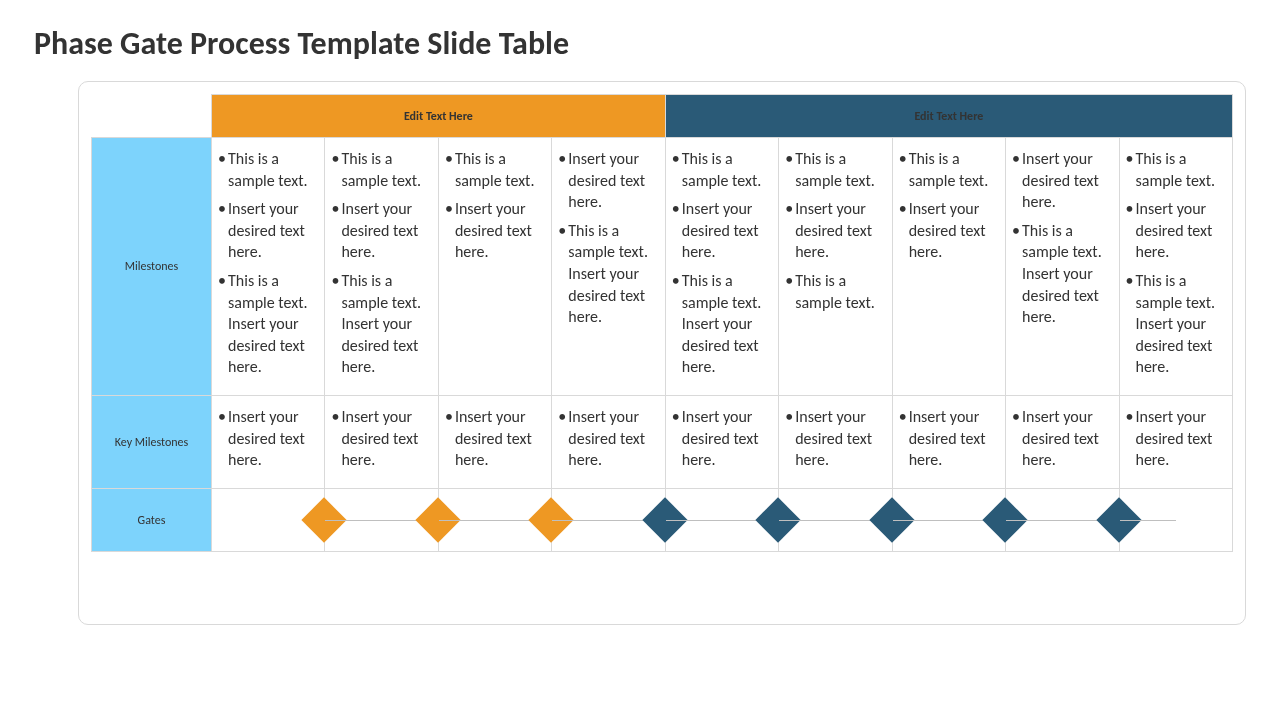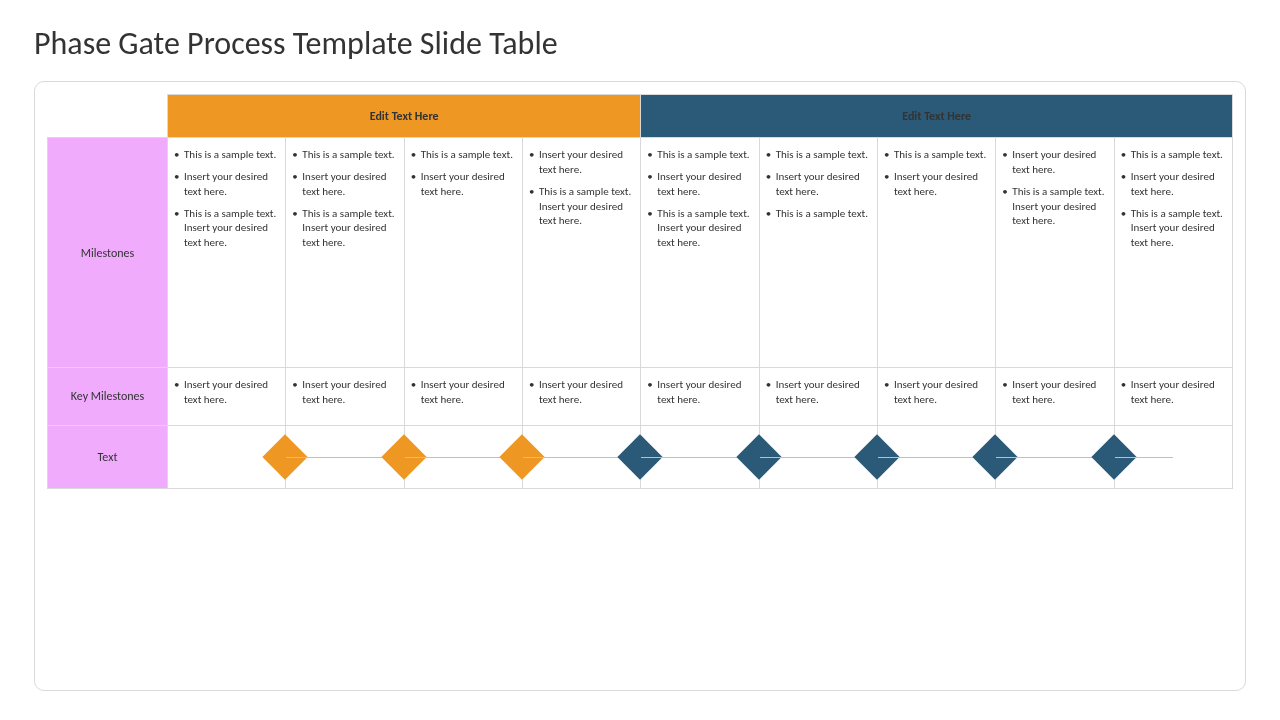--- a/index.html
+++ b/index.html
@@ -6,29 +6,30 @@
   body {
     font-family: Calibri, "Segoe UI", Arial, sans-serif;
     background: #fff;
     width: 1280px;
     height: 720px;
     overflow: hidden;
     padding: 24px 34px 20px 34px;
   }
   .title {
     font-size: 32px;
-    font-weight: 400;
+    font-weight: 700;
     color: #333;
     margin-bottom: 18px;
   }
   .frame {
     border: 1px solid #d9d9d9;
     border-radius: 10px;
     padding: 12px 12px 6px 12px;
-    height: 610px;
+    height: 544px;
+    margin-left: 44px;
   }
   table.grid {
     border-collapse: collapse;
     width: 100%;
     table-layout: fixed;
   }
   .grid th, .grid td {
     border: 1px solid #d9d9d9;
     font-size: 12px;
     color: #333;
@@ -65,36 +66,36 @@
   }
   .sub-blue {
     background: #d1e3eb;
     text-align: center;
     font-weight: 400;
     font-size: 12.5px;
     color: #333;
     padding: 26px 4px;
   }
   .rowlabel {
-    background: #f0abfc;
+    background: #7dd3fc;
     text-align: center;
     vertical-align: middle !important;
     font-size: 13px;
     color: #333;
     padding: 8px 6px;
   }
   .cell { padding: 10px 8px 10px 4px; }
   .cell ul {
     list-style: none;
     padding-left: 0;
   }
   .cell li {
     position: relative;
     padding-left: 12px;
-    font-size: 11px;
+    font-size: 16px;
     line-height: 1.35;
     margin-bottom: 7px;
   }
   .cell li::before {
     content: "•";
     position: absolute;
     left: 2px;
     top: 0;
   }
   .gates-row td.cell { padding: 0; height: 62px; vertical-align: middle; }
@@ -256,21 +257,21 @@
             </ul>
           </td>
     <td class="cell">
             <ul>
               <li>Insert your desired text here.</li>
             </ul>
           </td>
   </tr>
 
   <tr class="gates-row">
-    <td class="rowlabel">Text</td>
+    <td class="rowlabel">Gates</td>
     <td class="cell">
             <div class="gate-wrap">
               <div class="diamond d-orange"></div>
             </div>
           </td>
     <td class="cell">
             <div class="gate-wrap">
               <div class="gate-line full"></div>
               <div class="diamond d-orange"></div>
             </div>

